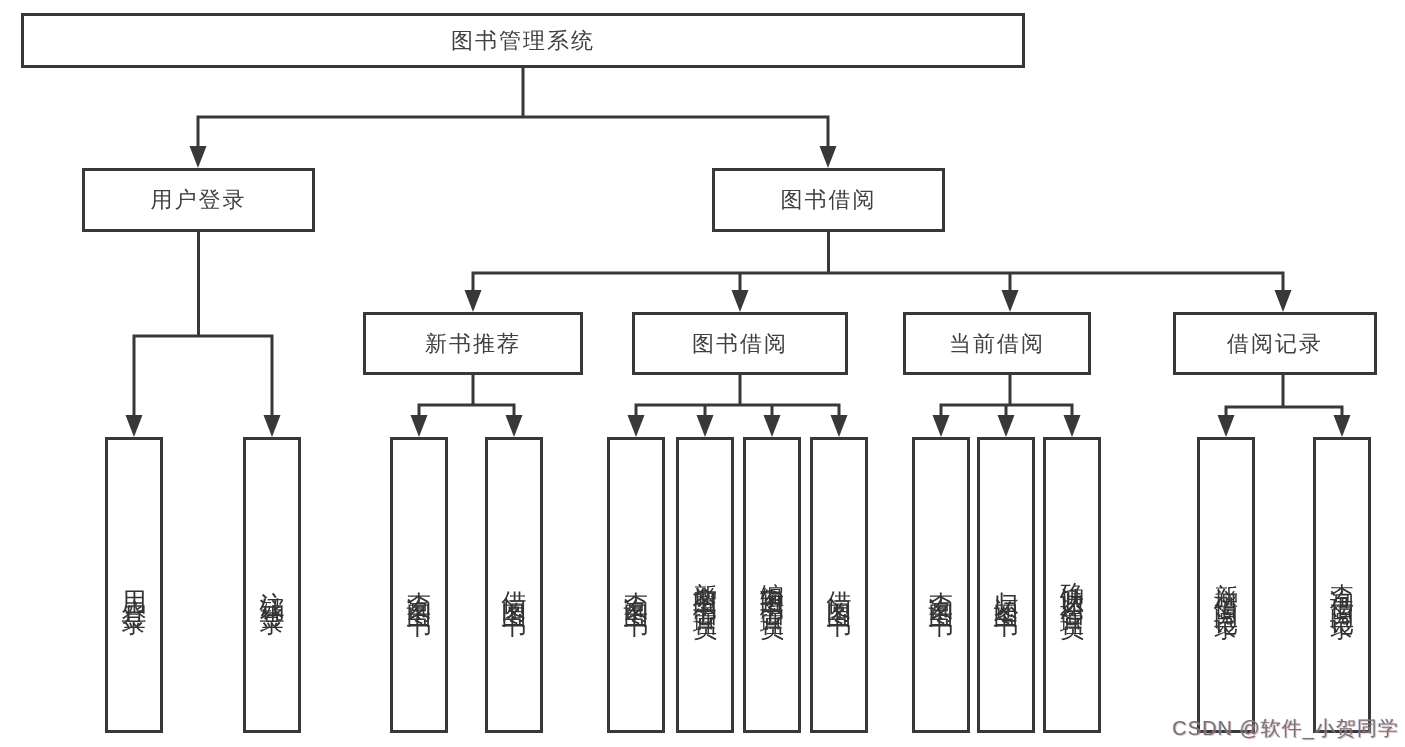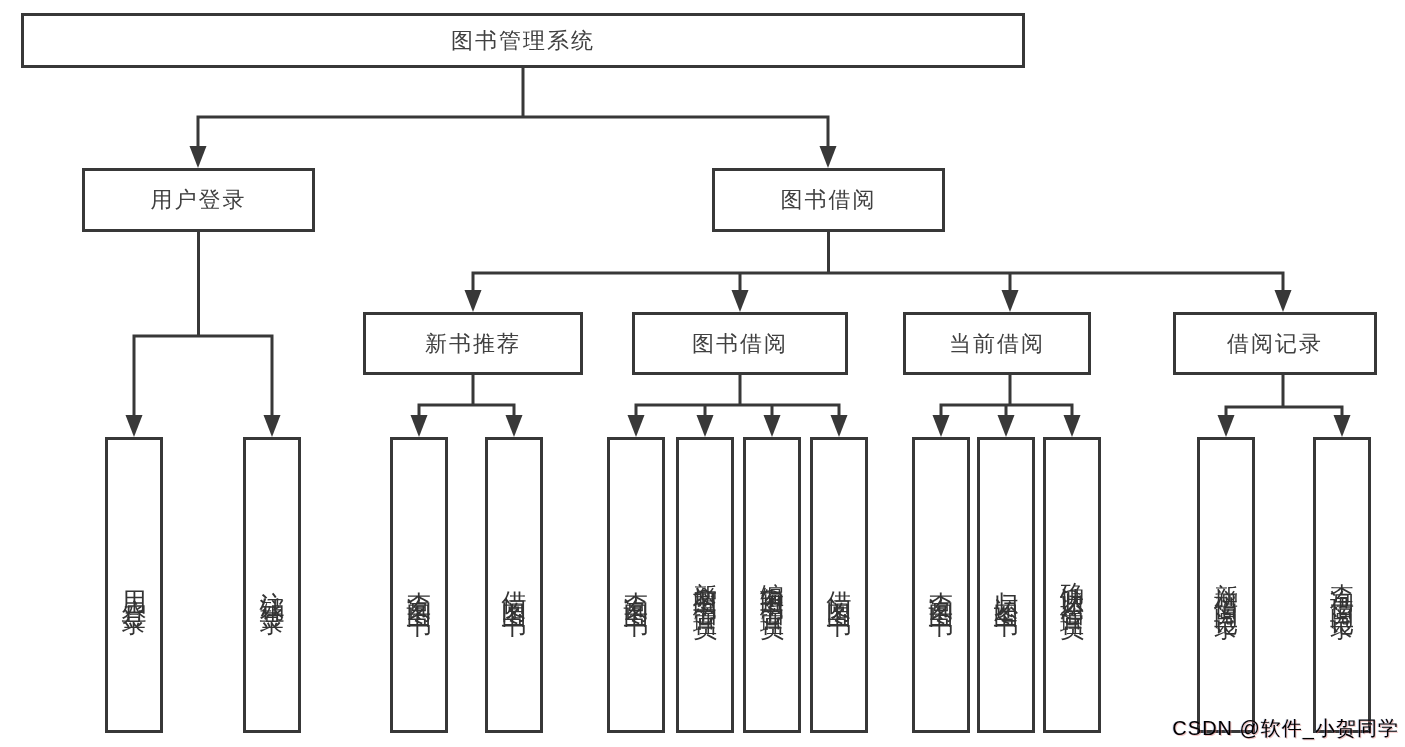--- a/index.html
+++ b/index.html
@@ -12,21 +12,21 @@
     position:absolute;box-sizing:border-box;background:#fff;
     border:3px solid #383838;display:flex;align-items:center;justify-content:center;
   }
   .hlabel{font-size:22px;letter-spacing:2px;white-space:nowrap;color:#404040;font-family:Liberation Mono, monospace;}
   .leaf{writing-mode:vertical-rl;text-orientation:mixed;}
   .vlabel{font-size:25px;line-height:1;letter-spacing:7px;color:#333;}
   .vlabel.mid{font-size:24px;letter-spacing:7px;}
   .vlabel.long{font-size:24px;letter-spacing:5px;}
   .watermark{
     position:absolute;right:6px;bottom:5px;font-size:20px;letter-spacing:1px;
-    color:#000000;white-space:nowrap;
+    color:#737373;white-space:nowrap;
     text-shadow:1px 1px 0 rgba(219,120,120,0.45), -1px 0 0 rgba(150,170,230,0.35);
   }
 </style>
 </head>
 <body>
 
 <div class="stage">
 
   <svg class="wires" viewBox="0 0 1405 747" xmlns="http://www.w3.org/2000/svg">
     <g stroke="#383838" stroke-width="3" fill="none">

